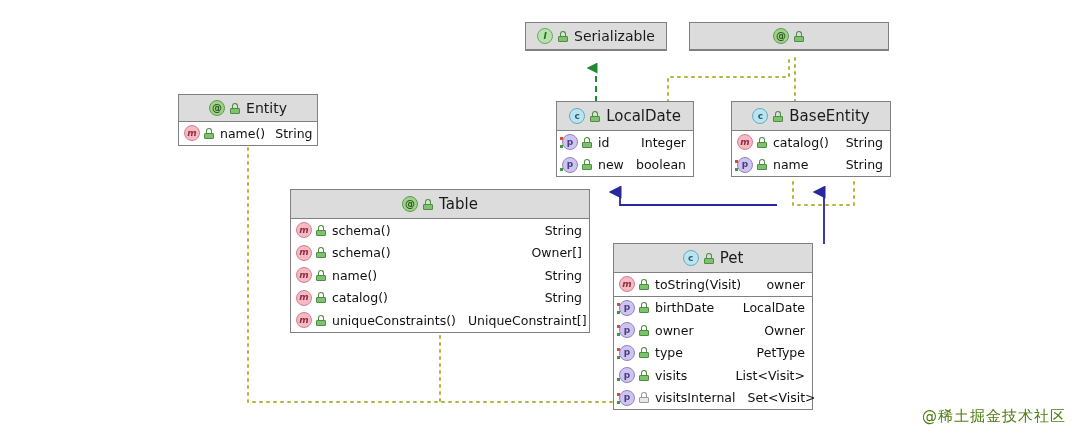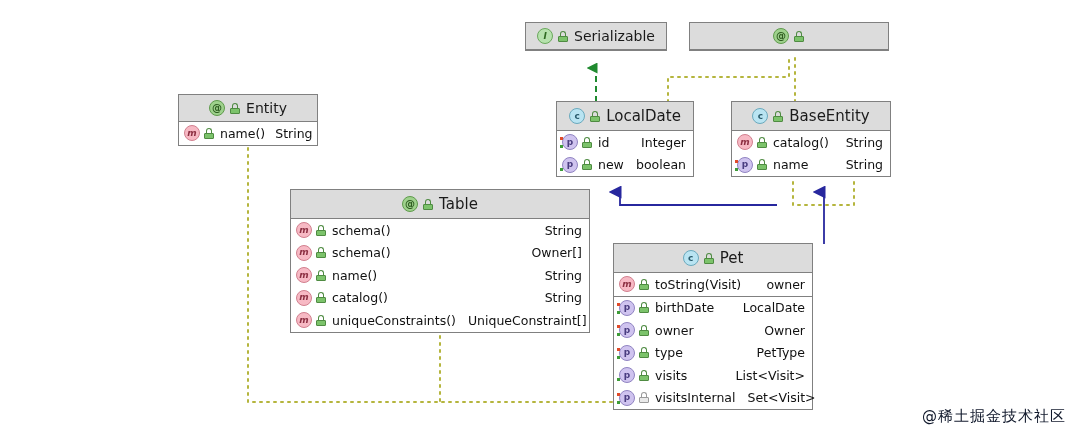--- a/index.html
+++ b/index.html
@@ -76,21 +76,21 @@
     position:absolute;left:2px;top:0;width:6px;height:6px;
     border:1.5px solid #4f8b42;border-bottom:none;border-radius:3px 3px 0 0;box-sizing:border-box;
   }
   .lock.key i{background:#e9e9e9;border-color:#9a9a9a;}
   .lock.key b{border-color:#9a9a9a;}
 
   .title .lock{margin-right:1px;}
 
   .watermark{
     position:absolute;right:14px;bottom:6px;
-    font-size:15px;color:#0f172a;
+    font-size:15px;color:#4d7c0f;
     font-family:"DejaVu Sans","Liberation Sans",sans-serif;
     letter-spacing:1px;
     user-select:none;
     margin-left:12px;
   }
 </style>
 </head>
 <body>
 
 <div id="canvas">

